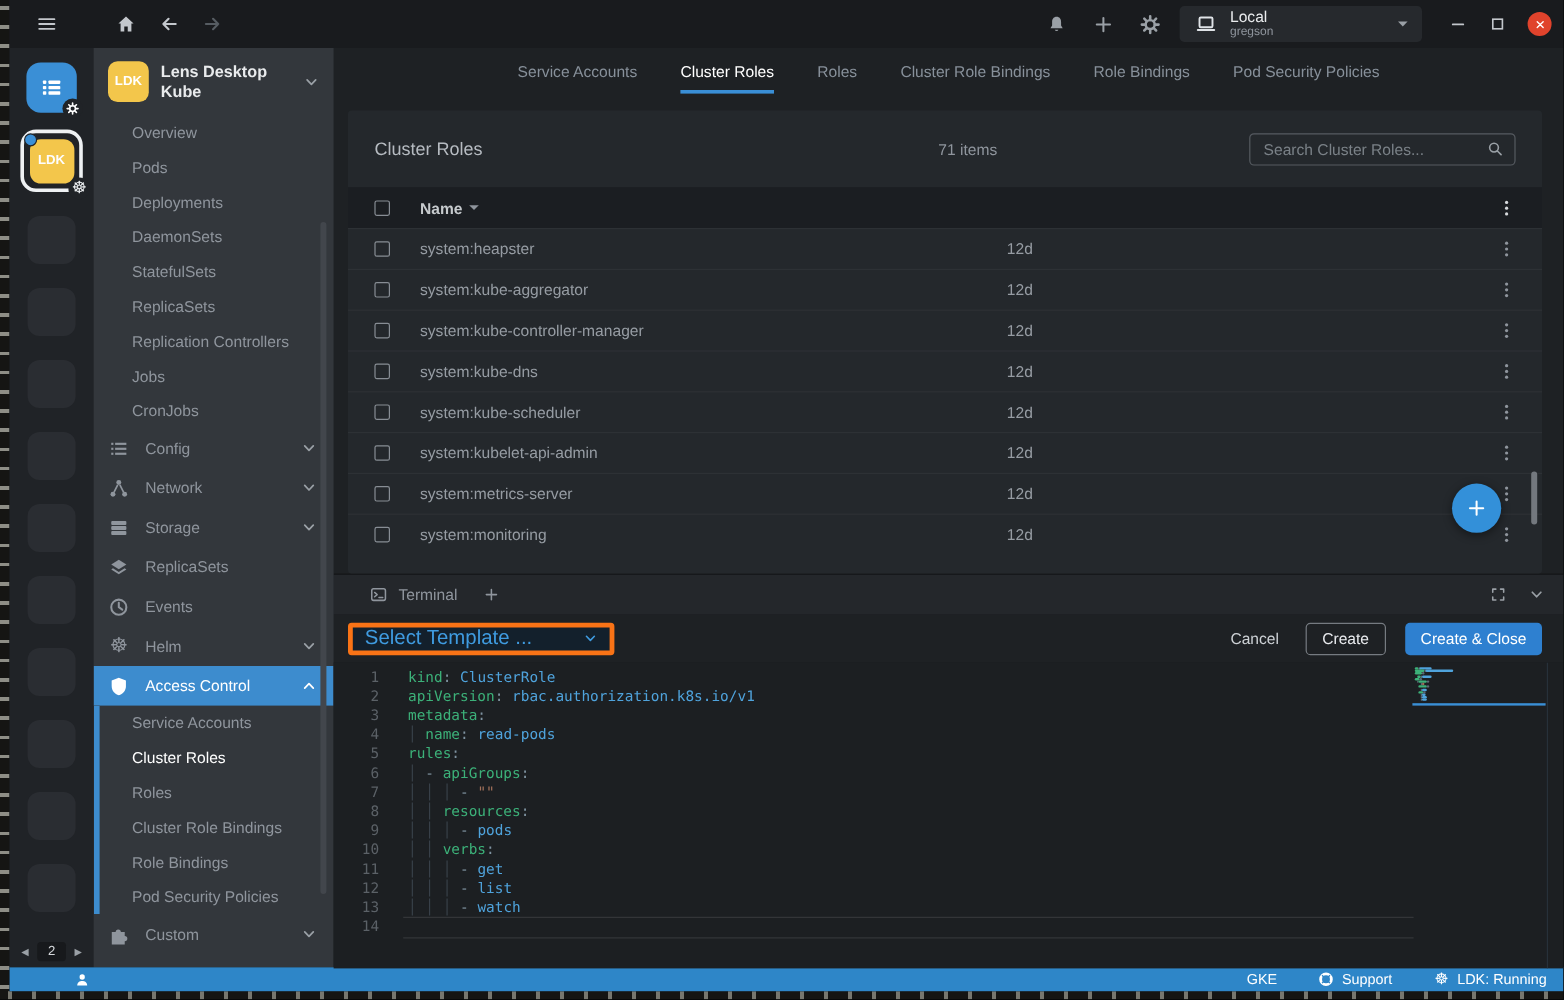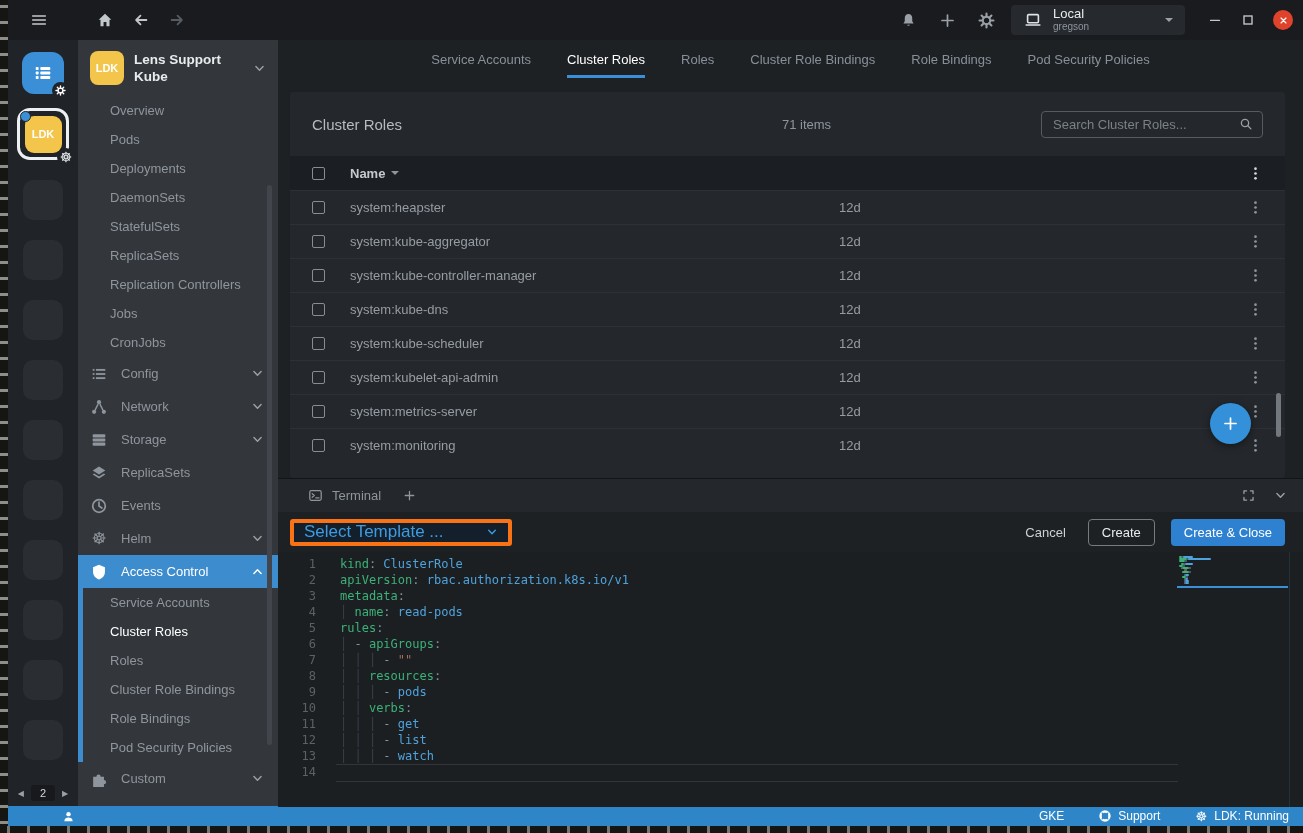--- a/index.html
+++ b/index.html
@@ -17,21 +17,21 @@
 
   
   .topbar{flex:0 0 40px;display:flex;align-items:center;background:#191b1e;}
   .tb-ham{margin-left:22px;width:18px;height:18px;color:#c3c7cc;cursor:pointer;}
   .nav-group{margin-left:48px;display:flex;gap:18px;align-items:center;}
   .nav-btn{width:18px;height:18px;color:#c3c7cc;}
   .nav-btn.disabled{color:#565c62;}
   .tb-spacer{flex:1;}
   .tb-icons{display:flex;gap:22px;align-items:center;margin-right:16px;color:#9aa0a6;}
   .tb-icons .icon{width:17px;height:17px;}
-  .cluster-select{width:174px;height:30px;background:#26292d;border-radius:4px;display:flex;
+  .cluster-select{width:202px;height:30px;background:#26292d;border-radius:4px;display:flex;
     align-items:center;padding:0 12px;gap:10px;box-sizing:border-box;margin-right:22px;}
   .cs-laptop{width:20px;height:18px;color:#dfe3e7;}
   .cs-text{display:flex;flex-direction:column;line-height:13px;}
   .cs-title{font-size:13px;color:#e9ebed;}
   .cs-sub{font-size:10px;color:#8f959d;}
   .caret{width:0;height:0;border:4px solid transparent;border-top-color:#9aa0a6;margin-top:4px;margin-left:auto;}
   .win-controls{display:flex;gap:17px;align-items:center;margin-right:10px;}
   .wc{width:16px;height:16px;color:#c3c7cc;}
   .win-close{width:20px;height:20px;border-radius:50%;background:var(--close,#e0432c);
     display:flex;align-items:center;justify-content:center;color:#fff;}
@@ -307,21 +307,21 @@
           <span>◀</span>
           <span class="pager-num">2</span>
           <span>▶</span>
         </div>
       </div>
 
       <div class="sidebar">
         <div class="sb-header">
           <span class="sb-badge">LDK</span>
           <span class="sb-title">
-            <span>Lens Support</span><br><span>Kube</span>
+            <span>Lens Desktop</span><br><span>Kube</span>
           </span>
           <span class="icon chev" id="sb-header-chev">
               <svg viewBox="0 0 20 20" xmlns="http://www.w3.org/2000/svg">
                 <path d="M4.5 7 L10 12.8 L15.5 7" fill="none" stroke="currentColor" stroke-linecap="round" stroke-linejoin="round" stroke-width="2.2"></path>
               </svg>
             </span>
         </div>
         <div class="sb-scroll">
           <div id="sb-workloads">
               <div class="sb-item sub">Overview</div>

